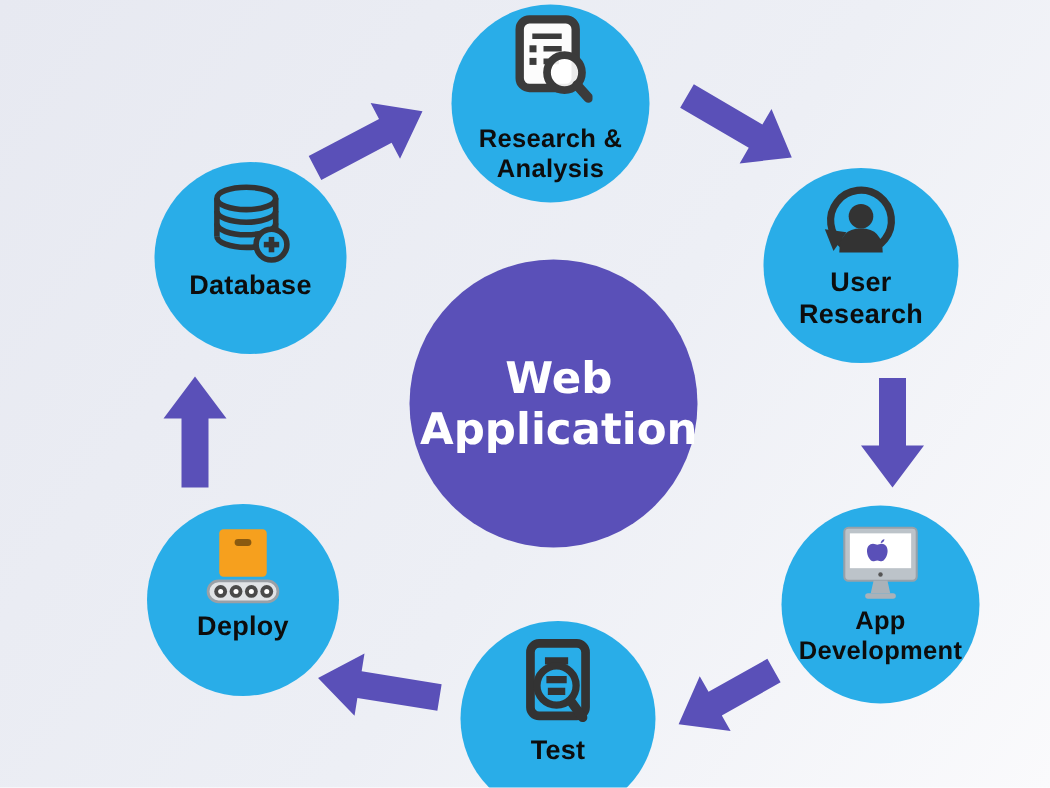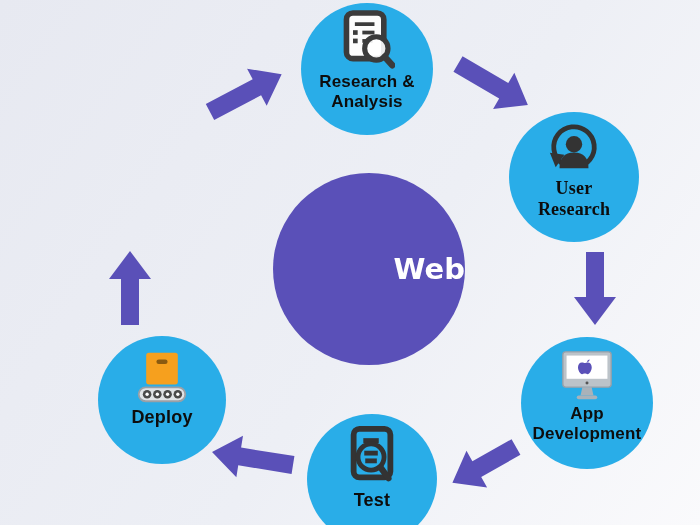--- a/index.html
+++ b/index.html
@@ -55,41 +55,42 @@
     <polygon points="0,-9 53,-9 53,-21 81,0 53,21 53,9 0,9" transform="translate(458,64) rotate(30.4)"></polygon>
     <polygon points="0,-9 45,-9 45,-21 73,0 45,21 45,9 0,9" transform="translate(595,252) rotate(90)"></polygon>
     <polygon points="0,-9 45,-9 45,-21 73,0 45,21 45,9 0,9" transform="translate(516,447) rotate(150.6)"></polygon>
     <polygon points="0,-9 54,-9 54,-21 82,0 54,21 54,9 0,9" transform="translate(293,465) rotate(-170.9)"></polygon>
     <polygon points="0,-9 46,-9 46,-21 74,0 46,21 46,9 0,9" transform="translate(130,325) rotate(-90)"></polygon>
   </svg>
 
   <div class="center-node" style="left:273px;top:173px;width:192px;height:192px;">
     <div class="center-label">
       <span>Web</span>
+      <span>Application</span>
     </div>
   </div>
 
-  <div class="node" style="left:301px;top:3px;width:132px;height:132px;padding-top:7px;">
+  <div class="node" style="left:301px;top:3px;width:132px;height:132px;padding-top:7px;gap:11px;">
     <svg class="icon" width="56" height="60" viewBox="0 0 60 64">
       <rect x="8" y="3" width="40" height="49" rx="7" fill="#fcfcfc" stroke="#3b3b3b" stroke-width="6"></rect>
       <line x1="17" y1="15" x2="38" y2="15" stroke="#3b3b3b" stroke-width="4"></line>
       <rect x="15" y="21.5" width="5" height="5" fill="#3b3b3b"></rect>
       <line x1="25" y1="24" x2="38" y2="24" stroke="#3b3b3b" stroke-width="4"></line>
       <rect x="15" y="30.5" width="5" height="5" fill="#3b3b3b"></rect>
       <line x1="25" y1="33" x2="36" y2="33" stroke="#3b3b3b" stroke-width="4"></line>
       <circle cx="40" cy="41" r="12.5" fill="rgba(255,255,255,0.9)" stroke="#3b3b3b" stroke-width="5.5"></circle>
       <line x1="49" y1="50" x2="57" y2="59" stroke="#3b3b3b" stroke-width="7" stroke-linecap="round"></line>
     </svg>
     <div class="label" style="font-size:17px;">
       <span>Research &amp;</span>
       <span>Analysis</span>
     </div>
   </div>
 
-  <div class="node" style="left:509px;top:112px;width:130px;height:130px;padding-top:10px;font-family:Liberation Serif, serif;">
+  <div class="node" style="left:509px;top:112px;width:130px;height:130px;padding-top:10px;">
     <svg class="icon" width="58" height="54" viewBox="0 0 60 56">
       <circle cx="30" cy="26" r="21" fill="none" stroke="#333333" stroke-width="5" stroke-dasharray="106 26" transform="rotate(128 30 26)"></circle>
       <polygon points="5,32 20,34 11,47" fill="#333333"></polygon>
       <circle cx="30" cy="23" r="8.5" fill="#333333"></circle>
       <path d="M15 48 Q15 31.5 30 31.5 Q45 31.5 45 48 Z" fill="#333333"></path>
     </svg>
     <div class="label" style="font-size:18px;">
       <span>User</span>
       <span>Research</span>
     </div>
@@ -137,14 +138,30 @@
       <circle cx="38" cy="46.5" r="4.6" fill="#4a4a4a"></circle>
         <circle cx="38" cy="46.5" r="1.8" fill="#ffffff"></circle>
       <circle cx="49" cy="46.5" r="4.6" fill="#4a4a4a"></circle>
         <circle cx="49" cy="46.5" r="1.8" fill="#ffffff"></circle>
     </svg>
     <div class="label" style="font-size:18px;">
       <span>Deploy</span>
     </div>
   </div>
 
+  <div class="node" style="left:103px;top:108px;width:128px;height:128px;padding-top:14px;">
+    <svg class="icon" width="58" height="56" viewBox="0 0 62 60">
+      <ellipse cx="28" cy="11" rx="21" ry="8" fill="none" stroke="#333333" stroke-width="4"></ellipse>
+      <path d="M7 20 A 21 8 0 0 0 49 20" fill="none" stroke="#333333" stroke-width="4"></path>
+      <path d="M7 29 A 21 8 0 0 0 49 29" fill="none" stroke="#333333" stroke-width="4"></path>
+      <path d="M7 38 A 21 8 0 0 0 49 38" fill="none" stroke="#333333" stroke-width="4"></path>
+      <line x1="7" y1="11" x2="7" y2="38" stroke="#333333" stroke-width="4"></line>
+      <line x1="49" y1="11" x2="49" y2="38" stroke="#333333" stroke-width="4"></line>
+      <circle cx="46" cy="44" r="11" fill="#29ADE8" stroke="#333333" stroke-width="4"></circle>
+      <line x1="46" y1="38.5" x2="46" y2="49.5" stroke="#333333" stroke-width="4"></line>
+      <line x1="40.5" y1="44" x2="51.5" y2="44" stroke="#333333" stroke-width="4"></line>
+    </svg>
+    <div class="label" style="font-size:18px;">
+      <span>Database</span>
+    </div>
+  </div>
 
 </div>
 
 </body></html>

